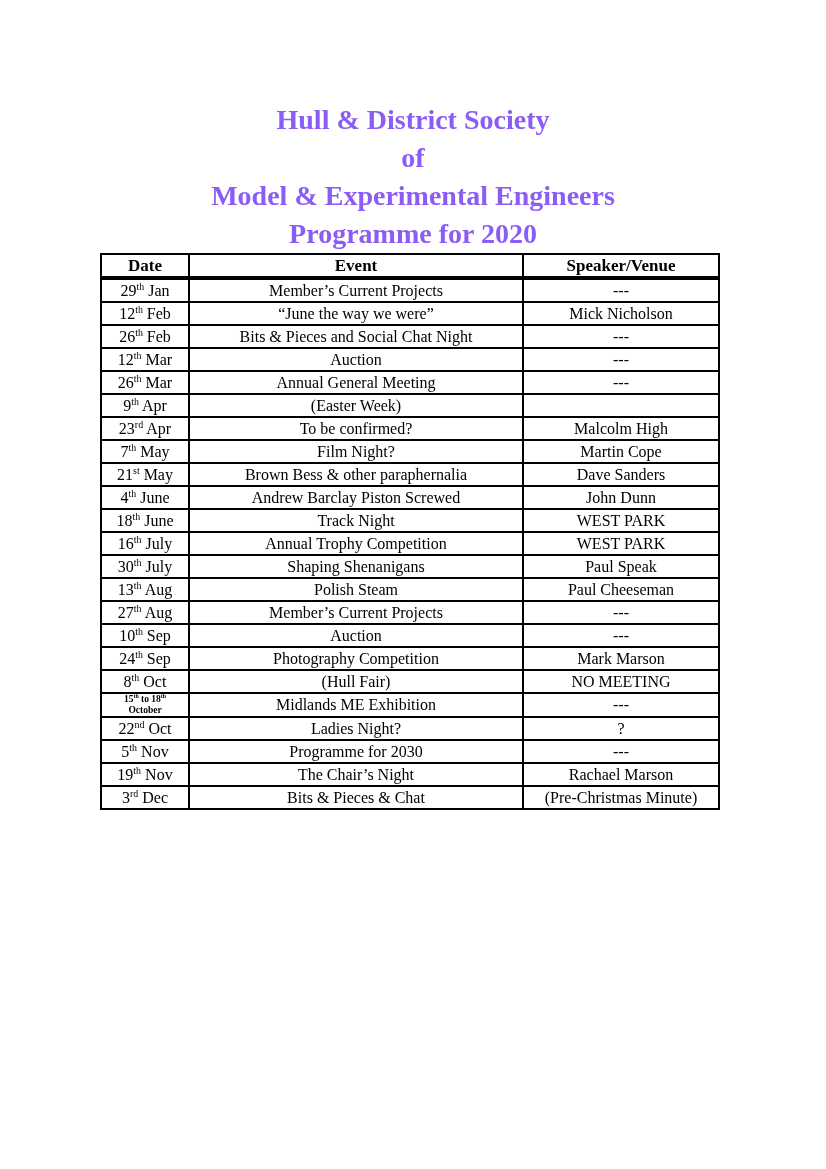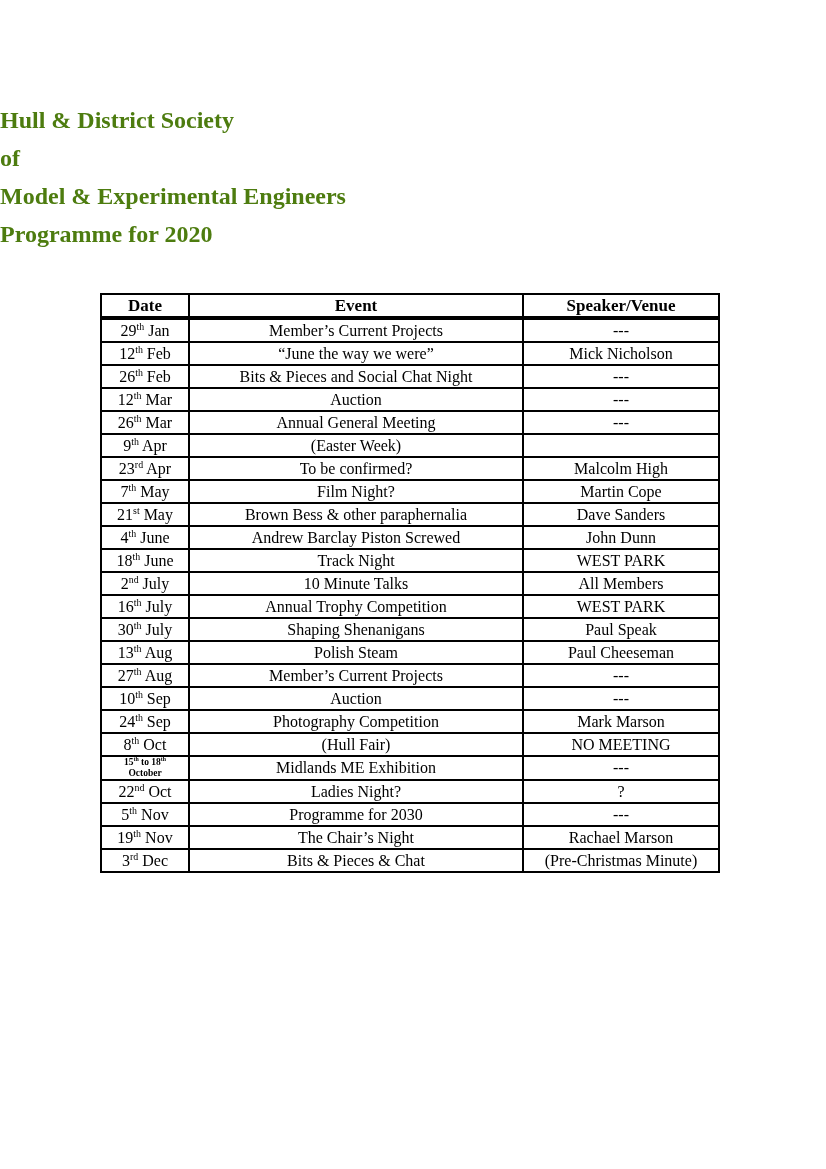--- a/index.html
+++ b/index.html
@@ -11,31 +11,30 @@
     position: relative;
     width: 826px;
     height: 1169px;
     background: #ffffff;
     color: #000000;
     font-family: "Liberation Serif", "DejaVu Serif", serif;
     overflow: hidden;
   }
   .title-block {
     padding-top: 101px;
-    text-align: left;
+    text-align: center;
     font-weight: bold;
-    font-size: 24px;
+    font-size: 28px;
     line-height: 38px;
-    color: #4d7c0f;
+    color: #8b5cf6;
   }
   table.programme {
     border-collapse: collapse;
     table-layout: fixed;
     margin-left: 100px;
-    margin-top: 40px;
     width: 618px;
     border: 2px solid #fca5a5;
   }
   col.col-date    { width: 88px; }
   col.col-event   { width: 334px; }
   col.col-speaker { width: 196px; }
   table.programme th,
   table.programme td {
     border: 2px solid #000000;
     text-align: center;
@@ -139,25 +138,20 @@
       <td class="date-cell">4<sup>th</sup> June</td>
       <td class="event-cell">Andrew Barclay Piston Screwed</td>
       <td class="speaker-cell">John Dunn</td>
     </tr>
         <tr>
       <td class="date-cell">18<sup>th</sup> June</td>
       <td class="event-cell">Track Night</td>
       <td class="speaker-cell">WEST PARK</td>
     </tr>
         <tr>
-      <td class="date-cell">2<sup>nd</sup> July</td>
-      <td class="event-cell">10 Minute Talks</td>
-      <td class="speaker-cell">All Members</td>
-    </tr>
-        <tr>
       <td class="date-cell">16<sup>th</sup> July</td>
       <td class="event-cell">Annual Trophy Competition</td>
       <td class="speaker-cell">WEST PARK</td>
     </tr>
         <tr>
       <td class="date-cell">30<sup>th</sup> July</td>
       <td class="event-cell">Shaping Shenanigans</td>
       <td class="speaker-cell">Paul Speak</td>
     </tr>
         <tr>

